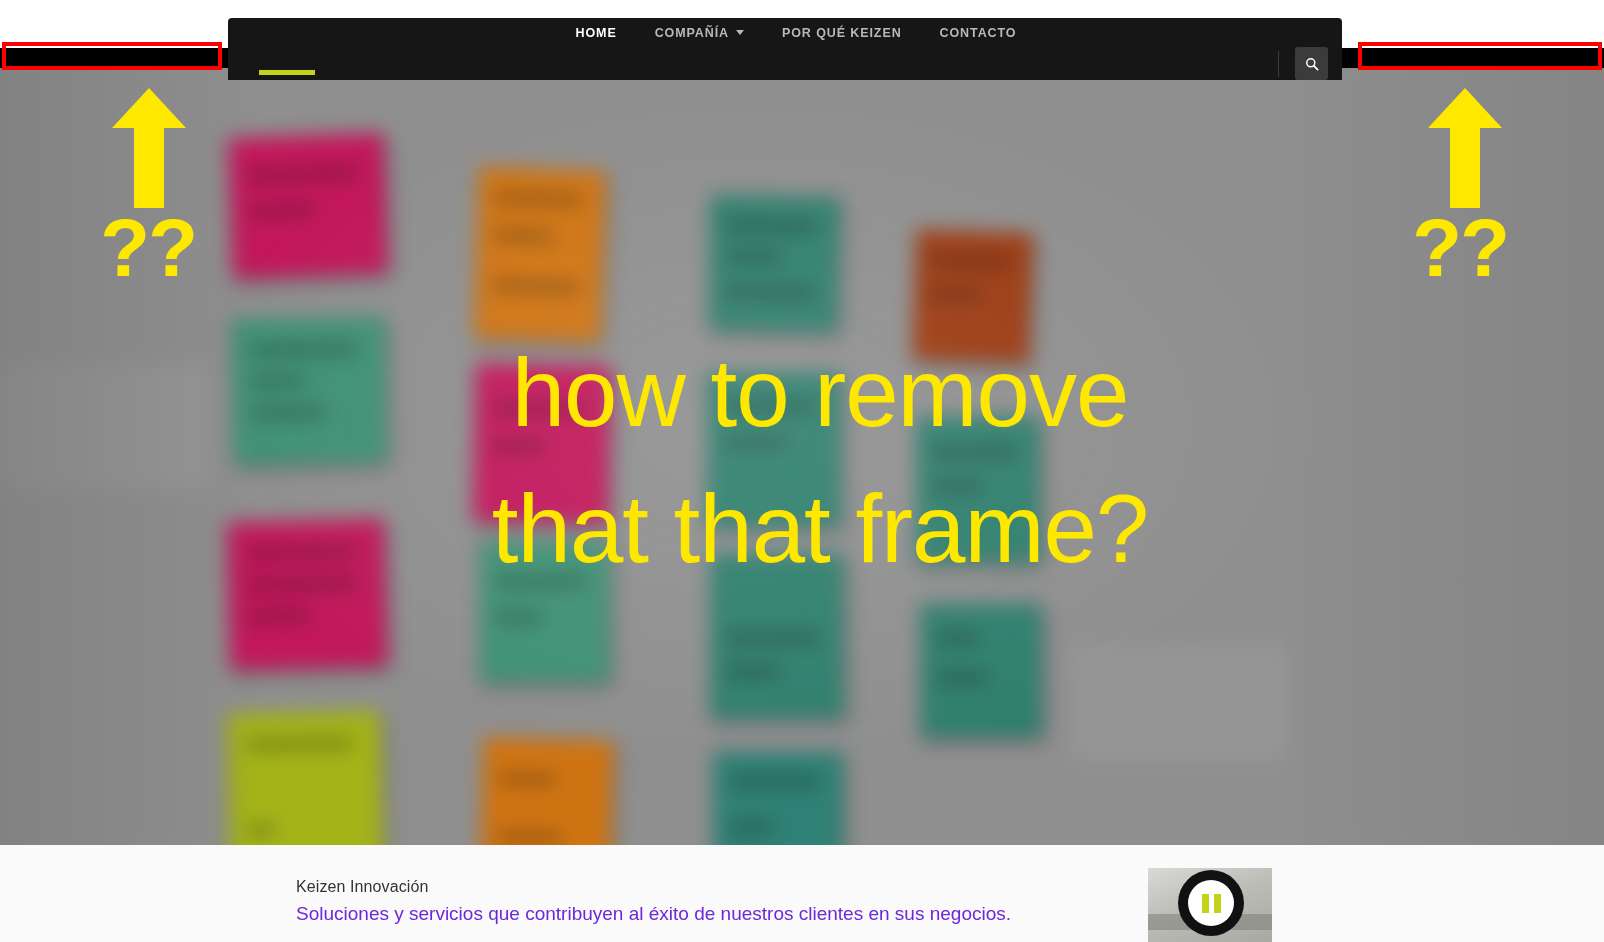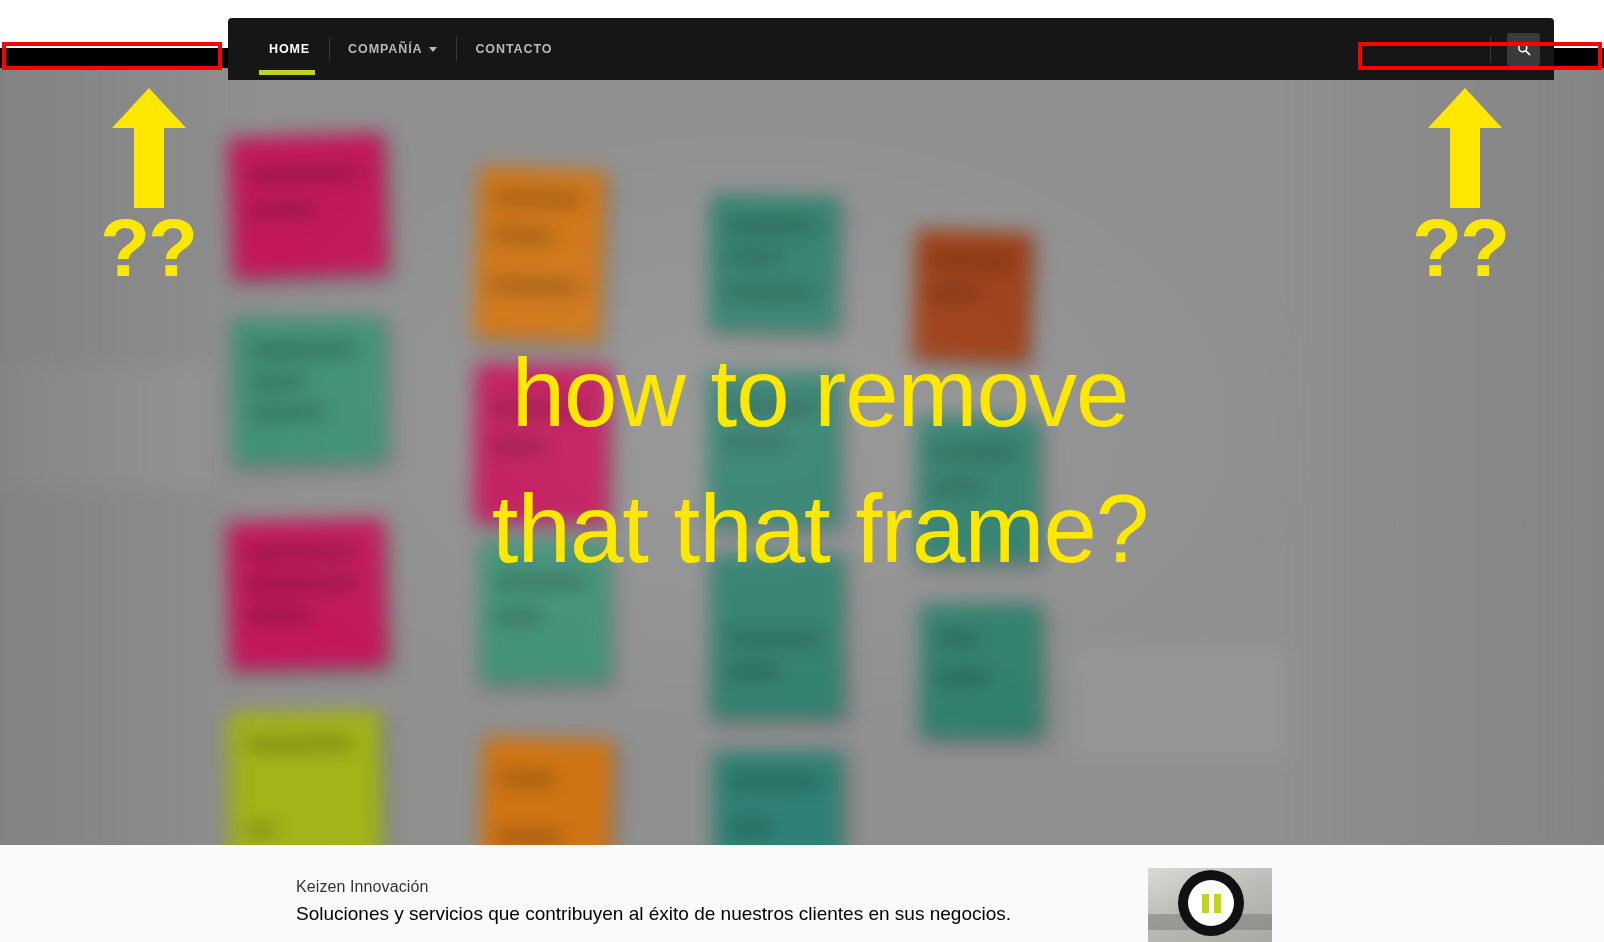--- a/index.html
+++ b/index.html
@@ -45,25 +45,26 @@
     position:absolute; left: 30px; top: 300px; width: 200px; height: 120px;
     background: rgba(255,255,255,0.07); border-radius: 4px;
   }
   #hero-faintboard2 {
     position:absolute; left: 1060px; top: 570px; width: 210px; height: 110px;
     background: rgba(255,255,255,0.06); border-radius: 4px;
   }
 
   
   #navbar {
-    position: absolute; left: 228px; top: 18px; width: 1326px; height: 62px;
+    position: absolute; left: 228px; top: 18px; width: 1114px; height: 62px;
     background: #161616;
     border-radius: 4px 4px 0 0;
     display: flex; align-items: center;
     z-index: 40;
+    flex-direction: column;
   }
   #nav-links { display: flex; align-items: stretch; height: 62px; margin-left: 22px; }
   .nav-link {
     position: relative;
     display: flex; align-items: center;
     padding: 0 19px;
     color: #b9b9b9;
     font-size: 12.5px; font-weight: bold; letter-spacing: 0.9px;
     text-transform: uppercase;
     white-space: nowrap;
@@ -154,21 +155,21 @@
     position: absolute; left: 0; top: 845px; width: 1604px; height: 97px;
     background: #fafafa;
   }
   #below-inner { position: relative; width: 1604px; height: 97px; }
   #below-text { position: absolute; left: 296px; top: 33px; }
   #below-title {
     font-size: 16px; color: #333333; font-weight: normal; letter-spacing: 0.1px;
     margin-bottom: 7px;
   }
   #below-sub {
-    font-size: 19px; color: #000000; font-weight: normal;
+    font-size: 19px; color: #6d28d9; font-weight: normal;
   }
   #video-thumb {
     position: absolute; left: 1148px; top: 868px; width: 124px; height: 74px;
     background: linear-gradient(160deg, #d9d9d6 0%, #bdbdb8 45%, #a9a9a4 100%);
     overflow: hidden; z-index: 5;
   }
   #video-thumb .shelf {
     position: absolute; left: 0; right: 0; top: 46px; height: 16px;
     background: rgba(125,125,120,0.55);
   }
@@ -271,20 +272,23 @@
   <div class="frame-bar" id="frame-bar-right"></div>
 
   <div id="navbar">
     <nav id="nav-links">
       <div class="nav-link active">
         <span>HOME</span>
       </div>
       <div class="nav-link">
         <span>COMPAÑÍA</span>
         <span class="caret"></span>
+      </div>
+      <div class="nav-link">
+        <span>POR QUÉ KEIZEN</span>
       </div>
       <div class="nav-link">
         <span>CONTACTO</span>
       </div>
     </nav>
 
     <div id="nav-right">
       <div id="nav-sep"></div>
       <button id="search-button">
         <svg viewBox="0 0 16 16">

